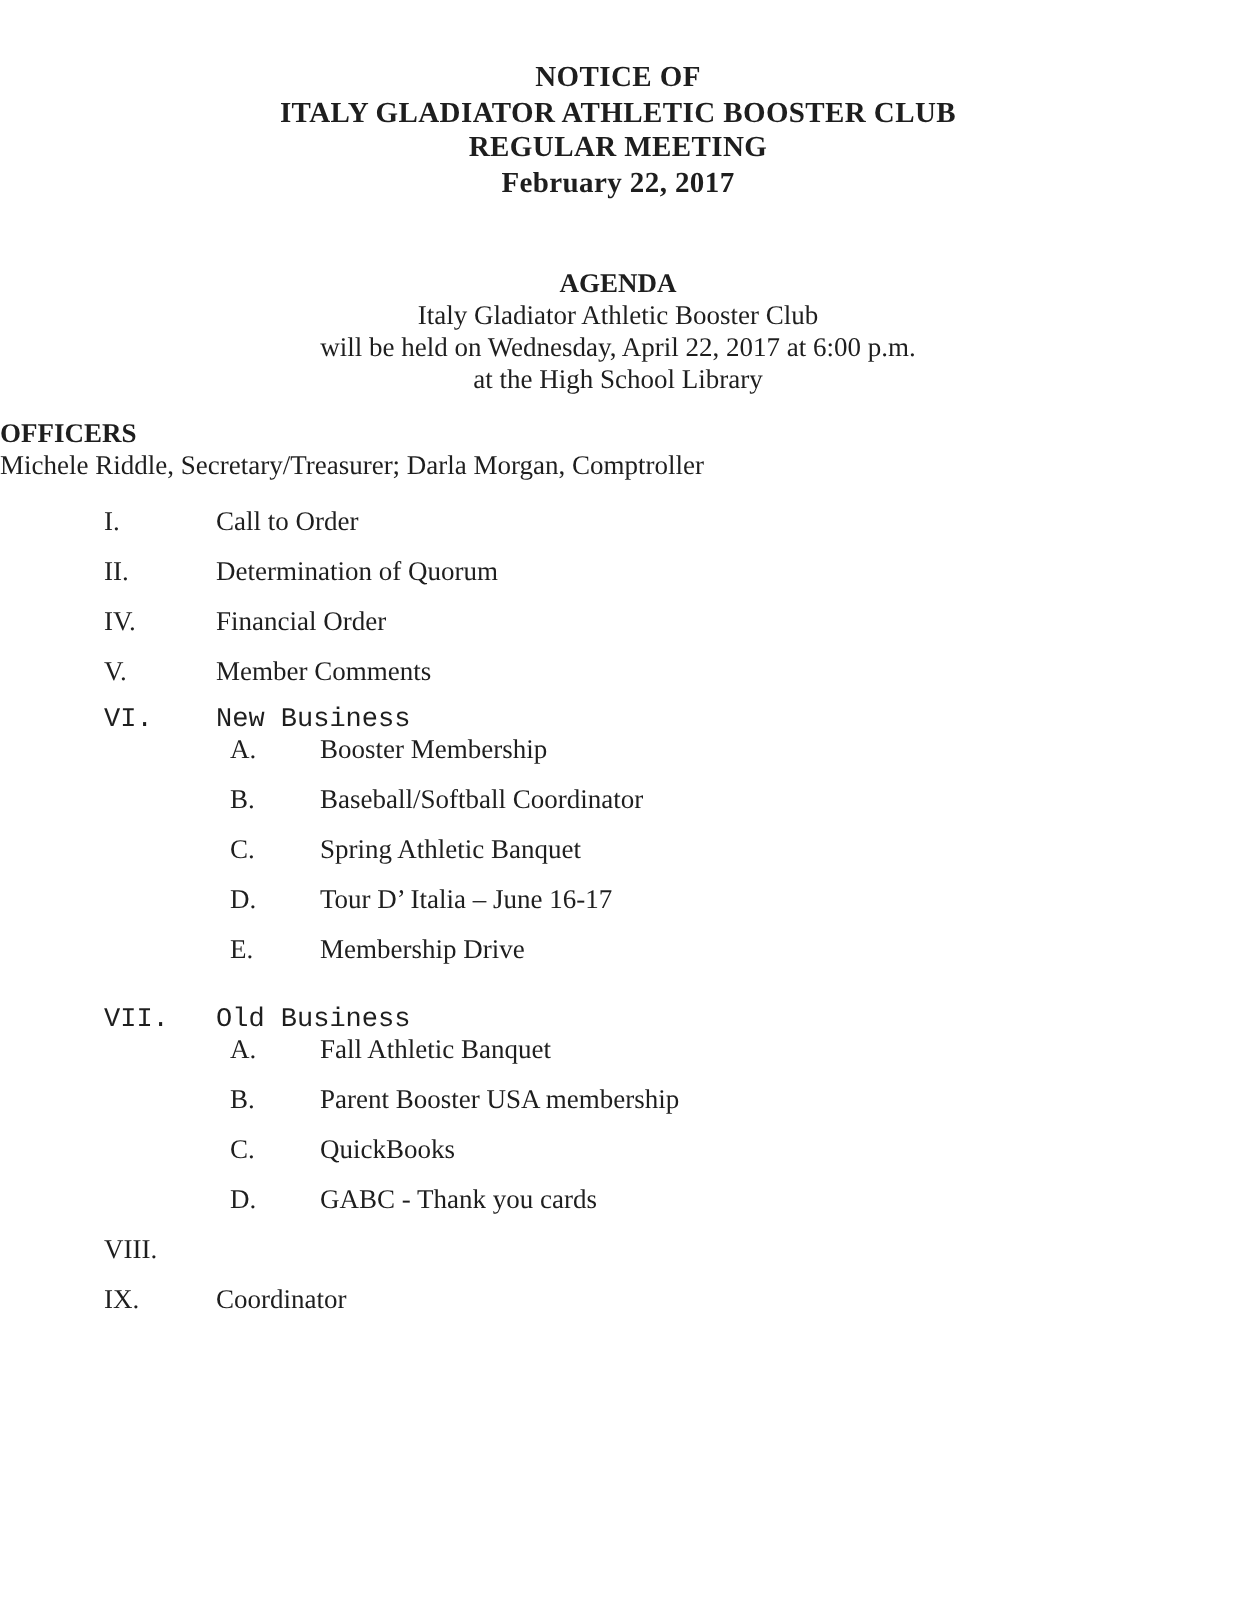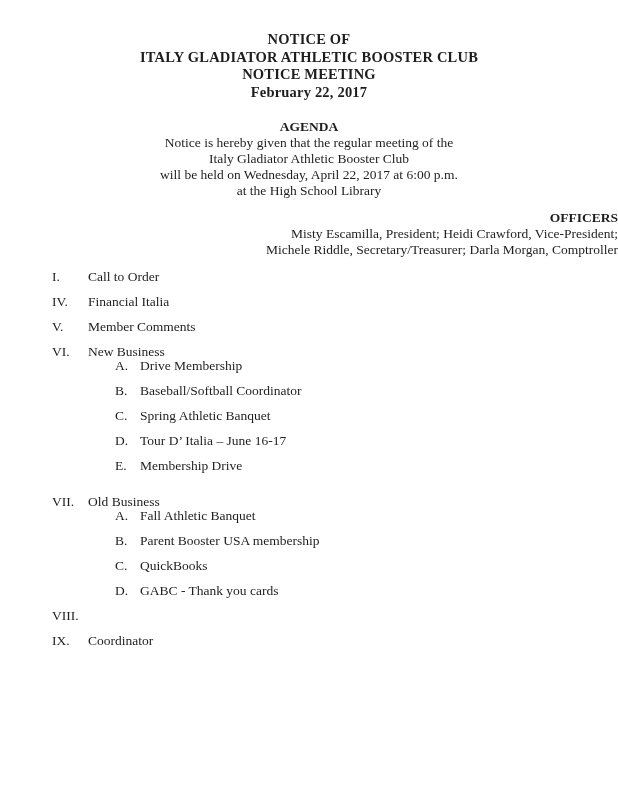--- a/index.html
+++ b/index.html
@@ -19,120 +19,124 @@
   }
   .title-block {
     padding-top: 31px;
     text-align: center;
     font-weight: bold;
     font-size: 14.5px;
     line-height: 17.5px;
     letter-spacing: 0.2px;
   }
   .agenda-block {
-    margin-top: 18px;
+    margin-top: 33px;
     text-align: center;
     font-size: 13.5px;
     line-height: 16px;
   }
   .section-heading {
     font-weight: bold;
     font-size: 13.5px;
     line-height: 16px;
   }
   .officers-block {
     margin-top: 11px;
-    text-align: right;
+    text-align: left;
     font-size: 13.5px;
     line-height: 15.5px;
   }
   .agenda-list {
     margin-top: 13px;
     margin-left: 52px;
     font-size: 13.5px;
   }
   .row {
     display: flex;
     line-height: 14px;
     margin-bottom: 11px;
   }
   .row .num {
     flex: 0 0 auto;
     width: 36px;
   }
   .row .txt {
     white-space: pre-wrap;
+    margin-left: 20px;
   }
   .row.sub {
     padding-left: 63px;
   }
   .row.sub .num {
     width: 25px;
   }
   .row.parent {
     margin-bottom: 0;
+    font-family: Liberation Mono, monospace;
   }
   .row.gap-before {
     margin-top: 22px;
     align-items: center;
   }
 </style>
 </head>
 <body>
 
 <div class="page">
 
   <div class="title-block">
     <div>NOTICE OF</div>
     <div>ITALY GLADIATOR ATHLETIC BOOSTER CLUB</div>
-    <div>NOTICE MEETING</div>
+    <div>REGULAR MEETING</div>
     <div>February 22, 2017</div>
   </div>
 
   <div class="agenda-block">
     <div class="section-heading">AGENDA</div>
-    <div>Notice is hereby given that the regular meeting of the</div>
     <div>Italy Gladiator Athletic Booster Club</div>
     <div>will be held on Wednesday, April 22, 2017 at 6:00 p.m.</div>
     <div>at the High School Library</div>
   </div>
 
   <div class="officers-block">
     <div class="section-heading">OFFICERS</div>
-    <div>Misty Escamilla, President; Heidi Crawford, Vice-President;</div>
     <div>Michele Riddle, Secretary/Treasurer; Darla Morgan, Comptroller</div>
   </div>
 
   <div class="agenda-list">
 
     <div class="row main">
       <span class="num">I.</span>
       <span class="txt">Call to Order</span>
     </div>
 
+    <div class="row main">
+      <span class="num">II.</span>
+      <span class="txt">Determination of Quorum</span>
+    </div>
 
 
     <div class="row main">
       <span class="num">IV.</span>
-      <span class="txt">Financial Italia</span>
+      <span class="txt">Financial Order</span>
     </div>
 
     <div class="row main">
       <span class="num">V.</span>
       <span class="txt">Member Comments</span>
     </div>
 
     <div class="row main parent">
       <span class="num">VI.</span>
       <span class="txt">New Business</span>
     </div>
 
     <div class="row sub">
       <span class="num">A.</span>
-      <span class="txt">Drive Membership</span>
+      <span class="txt">Booster Membership</span>
     </div>
 
     <div class="row sub">
       <span class="num">B.</span>
       <span class="txt">Baseball/Softball Coordinator</span>
     </div>
 
     <div class="row sub">
       <span class="num">C.</span>
       <span class="txt">Spring Athletic Banquet</span>

